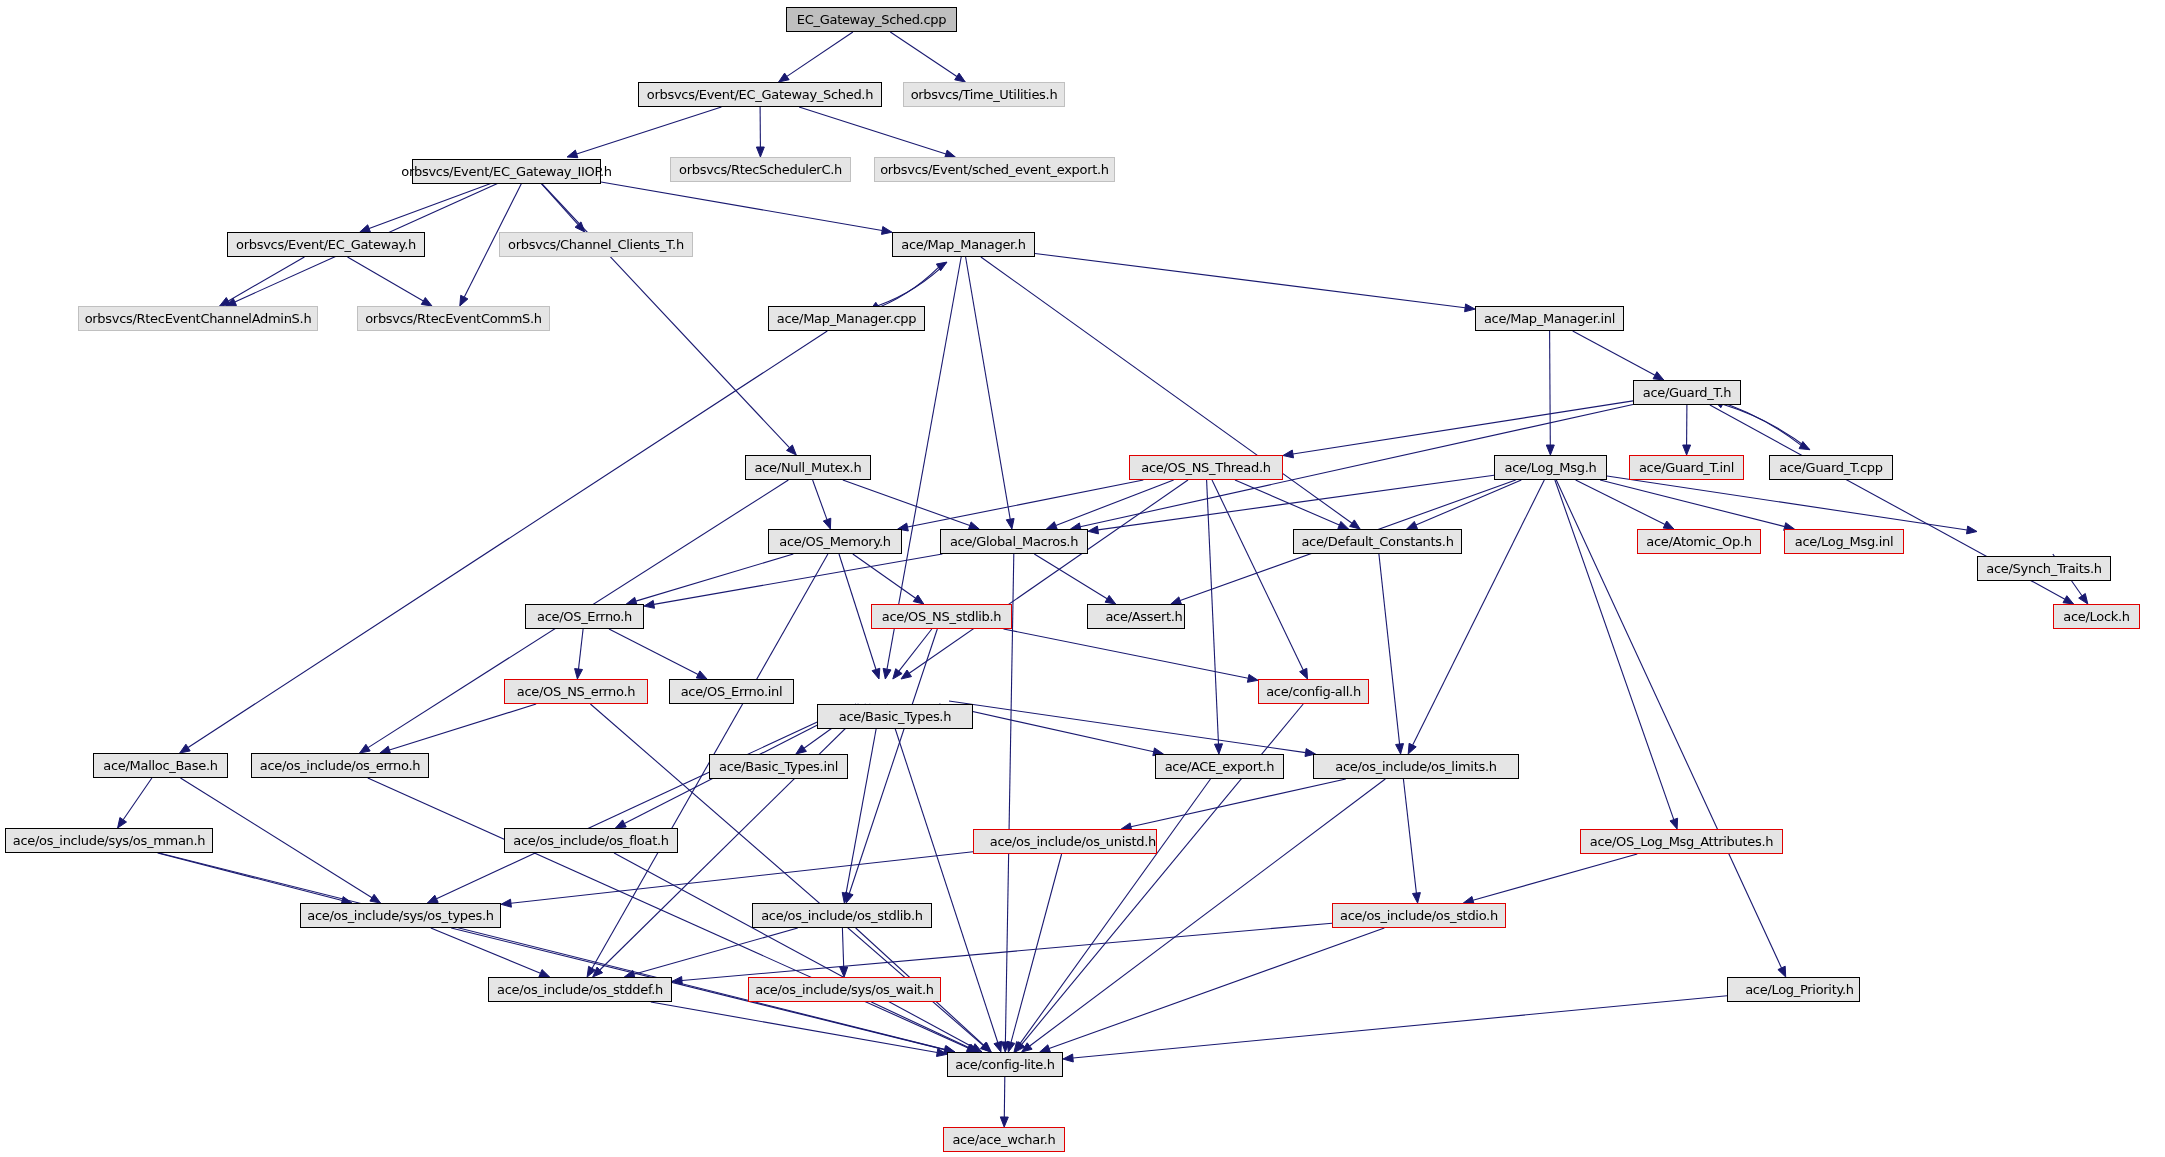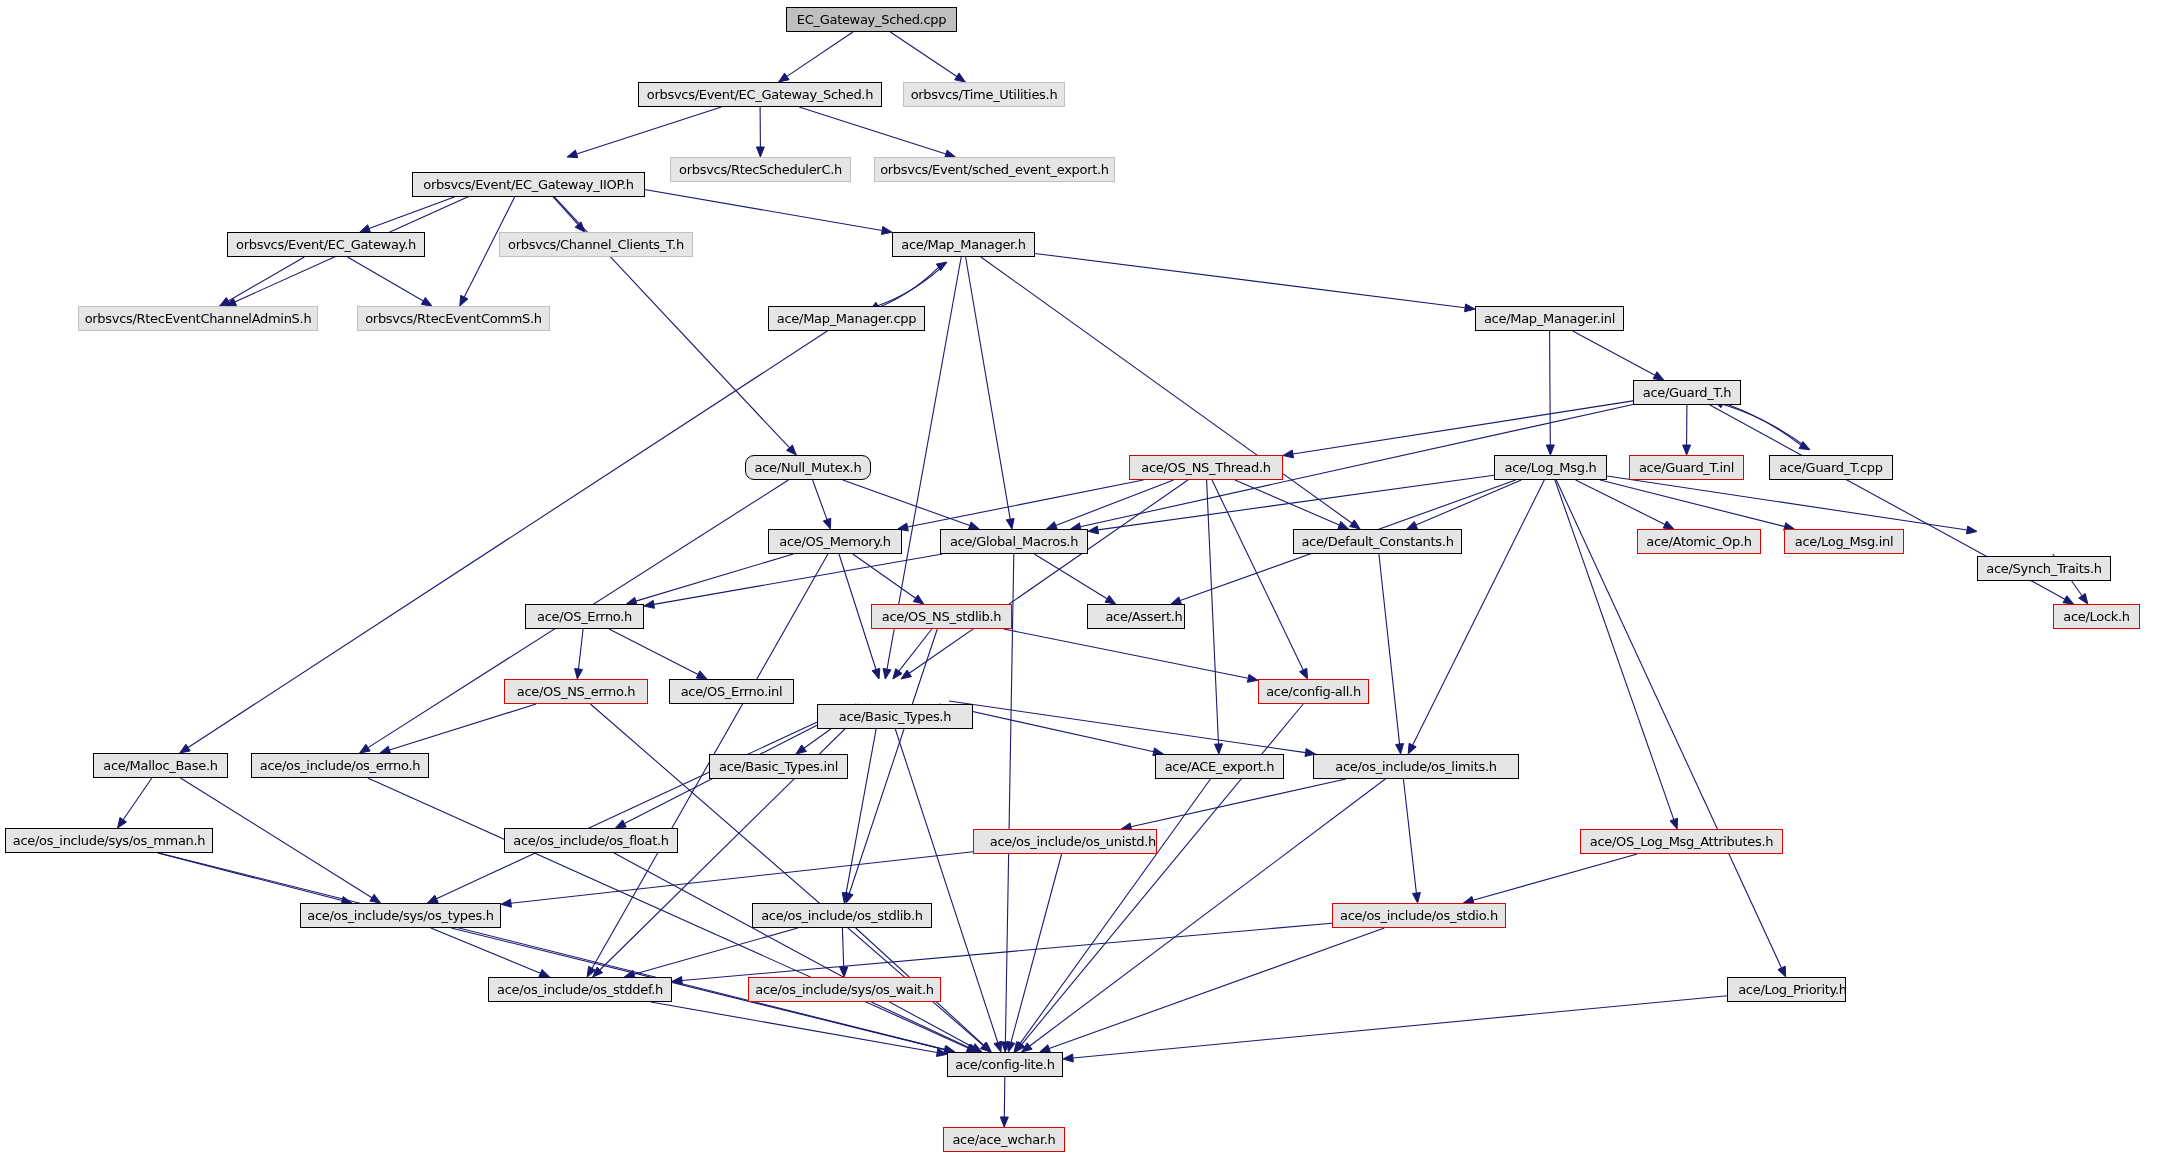--- a/index.html
+++ b/index.html
@@ -213,21 +213,21 @@
   <div id="nodes">
       <div class="node root" style="left: 786px; top: 7px; width: 171px;">
         <span>EC_Gateway_Sched.cpp</span>
       </div>
       <div class="node normal" style="left: 638px; top: 82px; width: 244px;">
         <span>orbsvcs/Event/EC_Gateway_Sched.h</span>
       </div>
       <div class="node missing" style="left: 903px; top: 82px; width: 162px;">
         <span>orbsvcs/Time_Utilities.h</span>
       </div>
-      <div class="node normal" style="left: 412px; top: 172px; width: 233px;">
+      <div class="node normal" style="left: 412px; top: 159px; width: 189px;">
         <span>orbsvcs/Event/EC_Gateway_IIOP.h</span>
       </div>
       <div class="node missing" style="left: 670px; top: 157px; width: 181px;">
         <span>orbsvcs/RtecSchedulerC.h</span>
       </div>
       <div class="node missing" style="left: 874px; top: 157px; width: 241px;">
         <span>orbsvcs/Event/sched_event_export.h</span>
       </div>
       <div class="node normal" style="left: 227px; top: 232px; width: 198px;">
         <span>orbsvcs/Event/EC_Gateway.h</span>
@@ -246,21 +246,21 @@
       </div>
       <div class="node normal" style="left: 768px; top: 306px; width: 157px;">
         <span>ace/Map_Manager.cpp</span>
       </div>
       <div class="node normal" style="left: 1475px; top: 306px; width: 149px;">
         <span>ace/Map_Manager.inl</span>
       </div>
       <div class="node normal" style="left: 1633px; top: 380px; width: 108px;">
         <span>ace/Guard_T.h</span>
       </div>
-      <div class="node normal" style="left: 745px; top: 455px; width: 126px; border-radius: 9px;">
+      <div class="node normal" style="left: 745px; top: 455px; width: 126px;">
         <span>ace/Null_Mutex.h</span>
       </div>
       <div class="node red" style="left: 1129px; top: 455px; width: 154px;">
         <span>ace/OS_NS_Thread.h</span>
       </div>
       <div class="node normal" style="left: 1494px; top: 455px; width: 113px;">
         <span>ace/Log_Msg.h</span>
       </div>
       <div class="node red" style="left: 1629px; top: 455px; width: 115px;">
         <span>ace/Guard_T.inl</span>
@@ -345,21 +345,21 @@
       </div>
       <div class="node red" style="left: 1332px; top: 903px; width: 174px;">
         <span>ace/os_include/os_stdio.h</span>
       </div>
       <div class="node normal" style="left: 488px; top: 977px; width: 184px;">
         <span>ace/os_include/os_stddef.h</span>
       </div>
       <div class="node red" style="left: 748px; top: 977px; width: 193px;">
         <span>ace/os_include/sys/os_wait.h</span>
       </div>
-      <div class="node normal" style="left: 1727px; top: 977px; width: 119px; padding-left: 12px;">
+      <div class="node normal" style="left: 1727px; top: 977px; width: 133px; padding-left: 12px;">
         <span>ace/Log_Priority.h</span>
       </div>
       <div class="node normal" style="left: 947px; top: 1052px; width: 116px;">
         <span>ace/config-lite.h</span>
       </div>
       <div class="node red" style="left: 943px; top: 1127px; width: 122px;">
         <span>ace/ace_wchar.h</span>
       </div>
     </div>
 </div>

